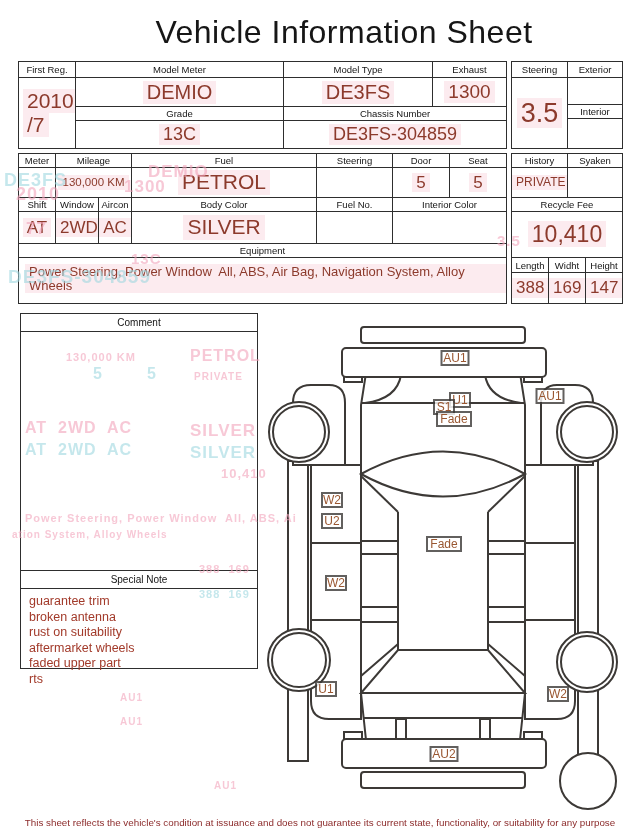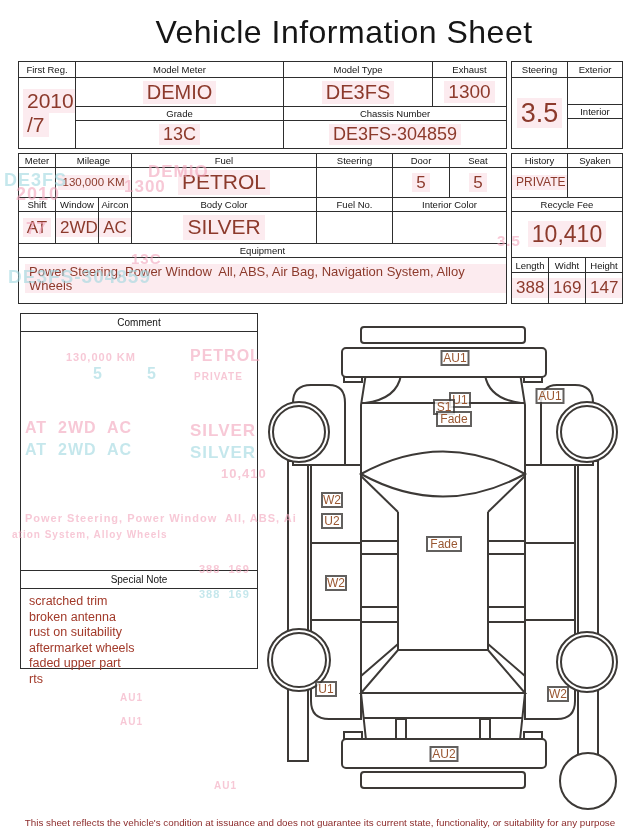--- a/index.html
+++ b/index.html
@@ -189,21 +189,21 @@
       <td colspan="2" class="val sz17"><span class="hl">147</span></td>
     </tr>
   </tbody>
     </table>
 
   <div class="cbox">
     <div class="chead">Comment</div>
     <div class="cbody"></div>
     <div class="nhead">Special Note</div>
     <div class="nbody">
-        <div>scratched trim</div>
+        <div>guarantee trim</div>
         <div>broken antenna</div>
         <div>rust on suitability</div>
         <div>aftermarket wheels</div>
         <div>faded upper part</div>
         <div>rts</div>
       </div>
   </div>
 
   <svg class="diagram" width="360" height="500" viewBox="0 0 360 500" xmlns="http://www.w3.org/2000/svg">
 

